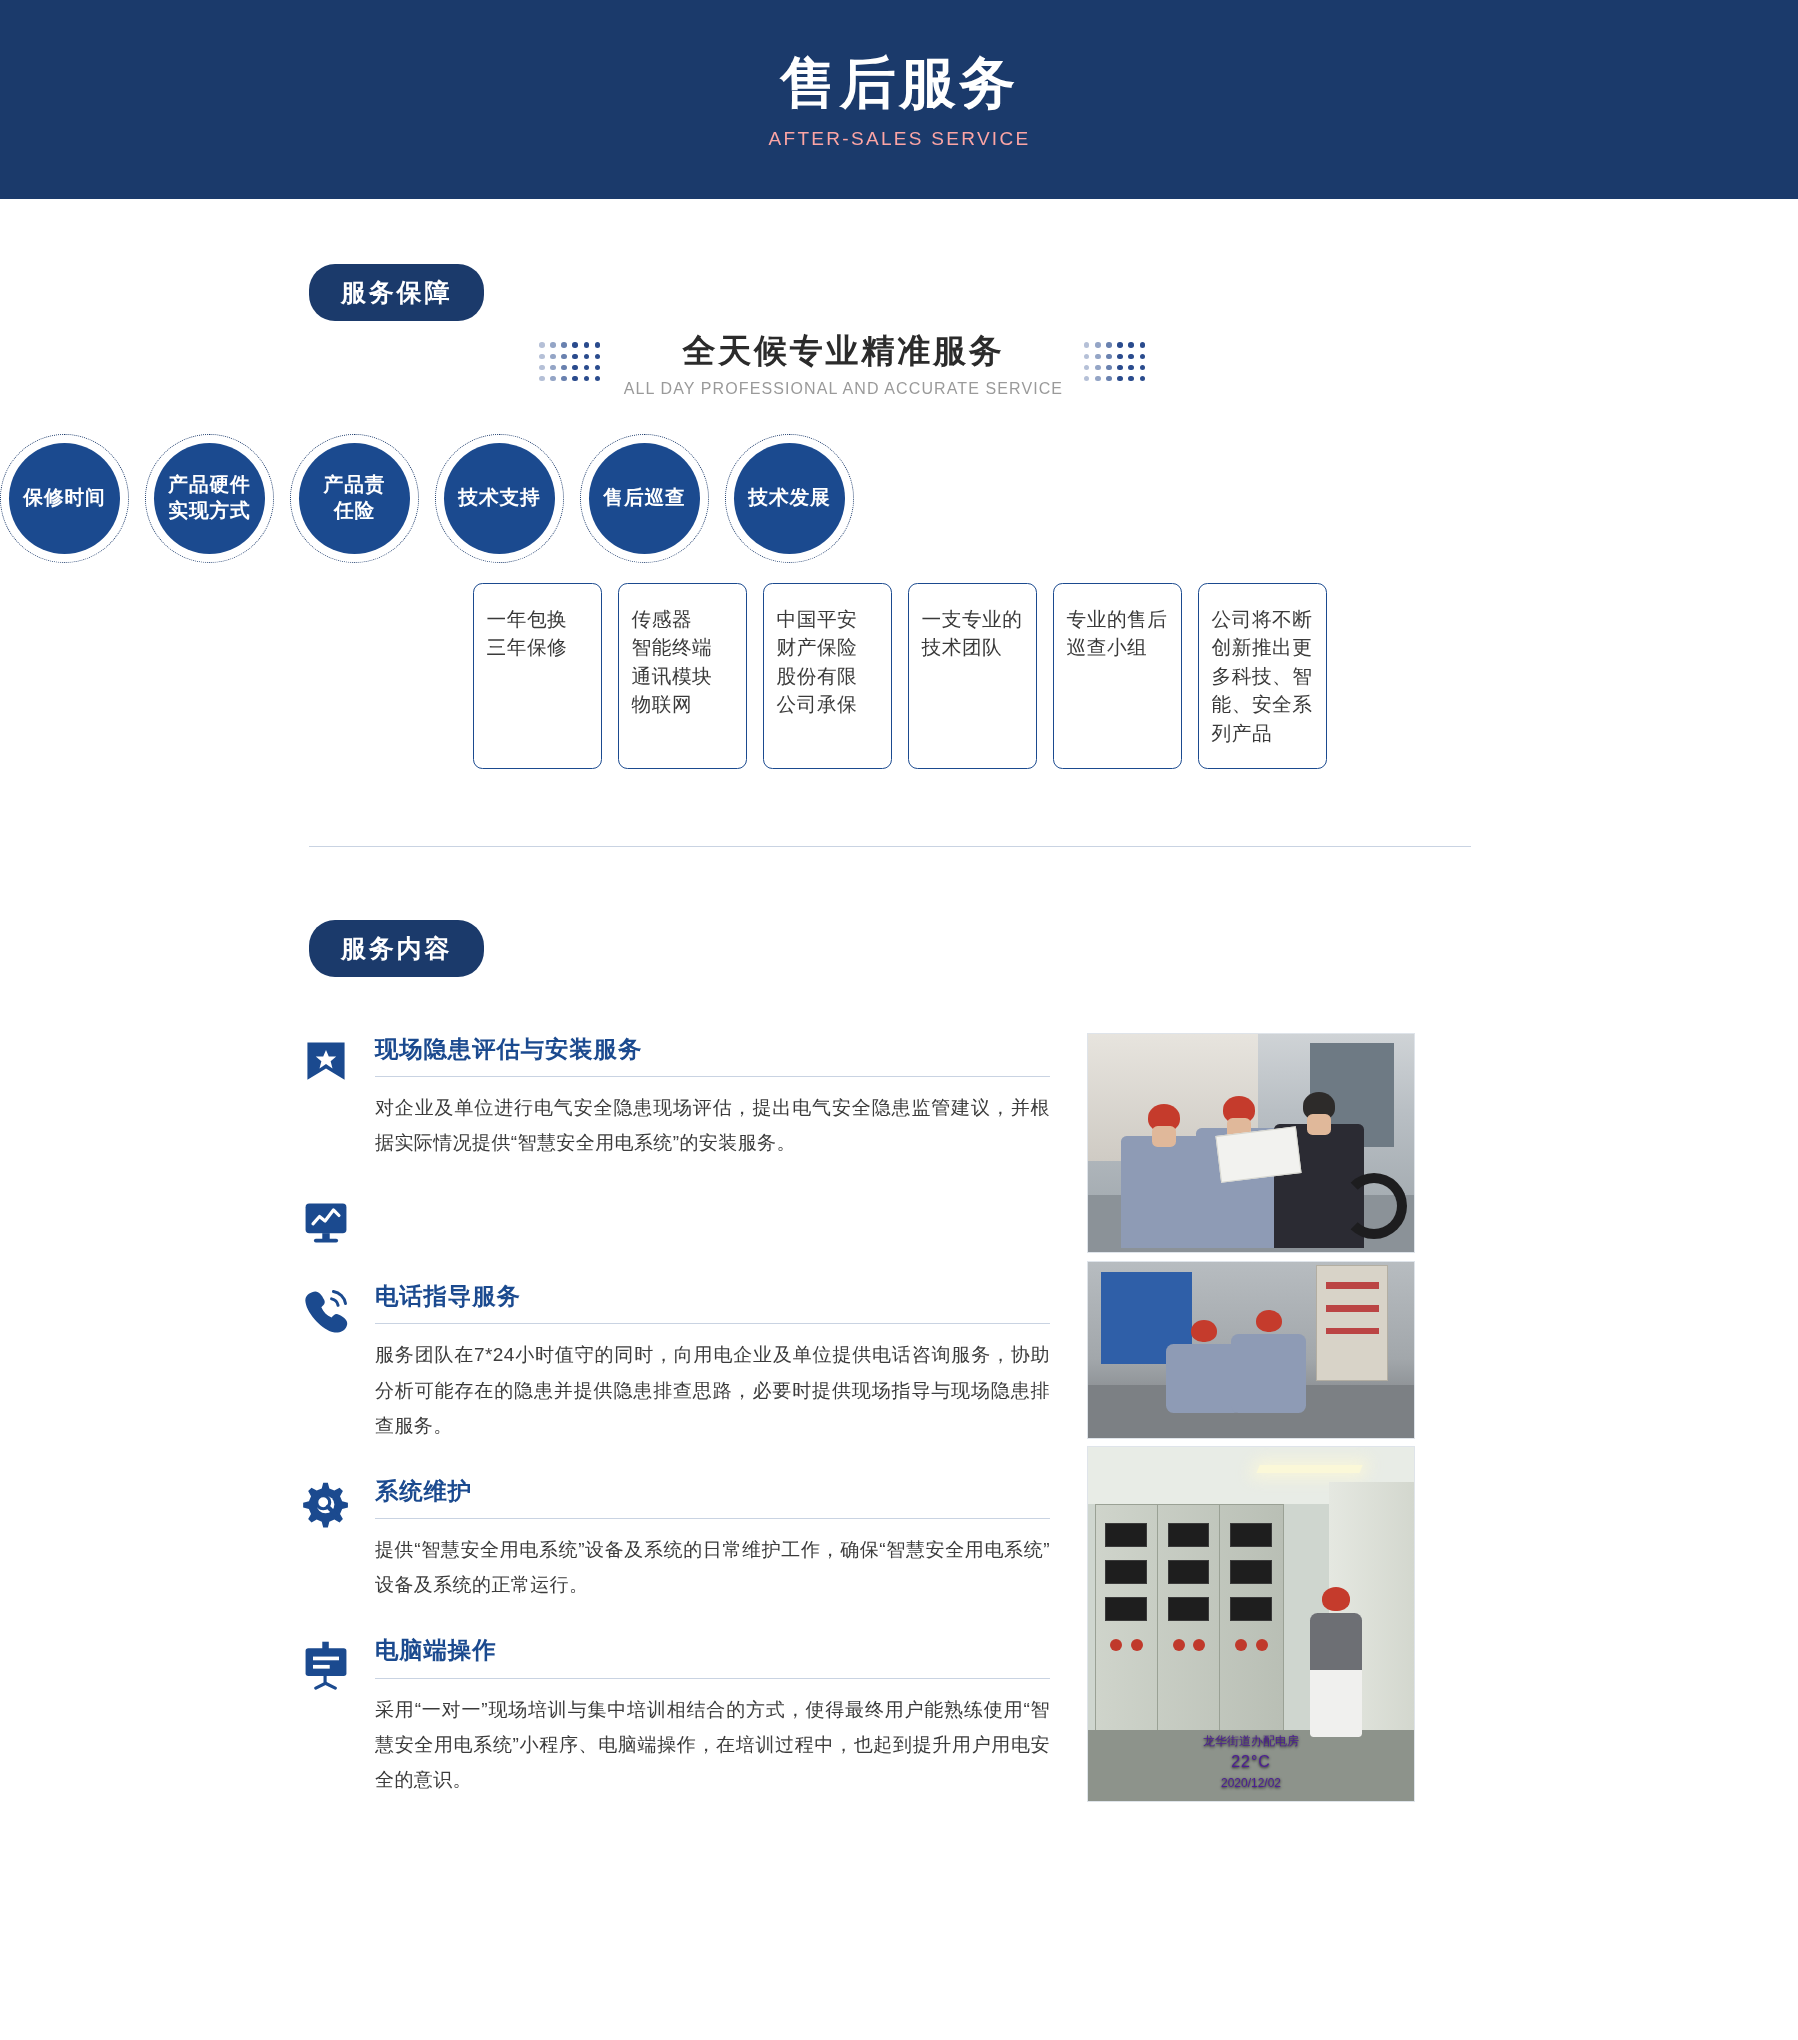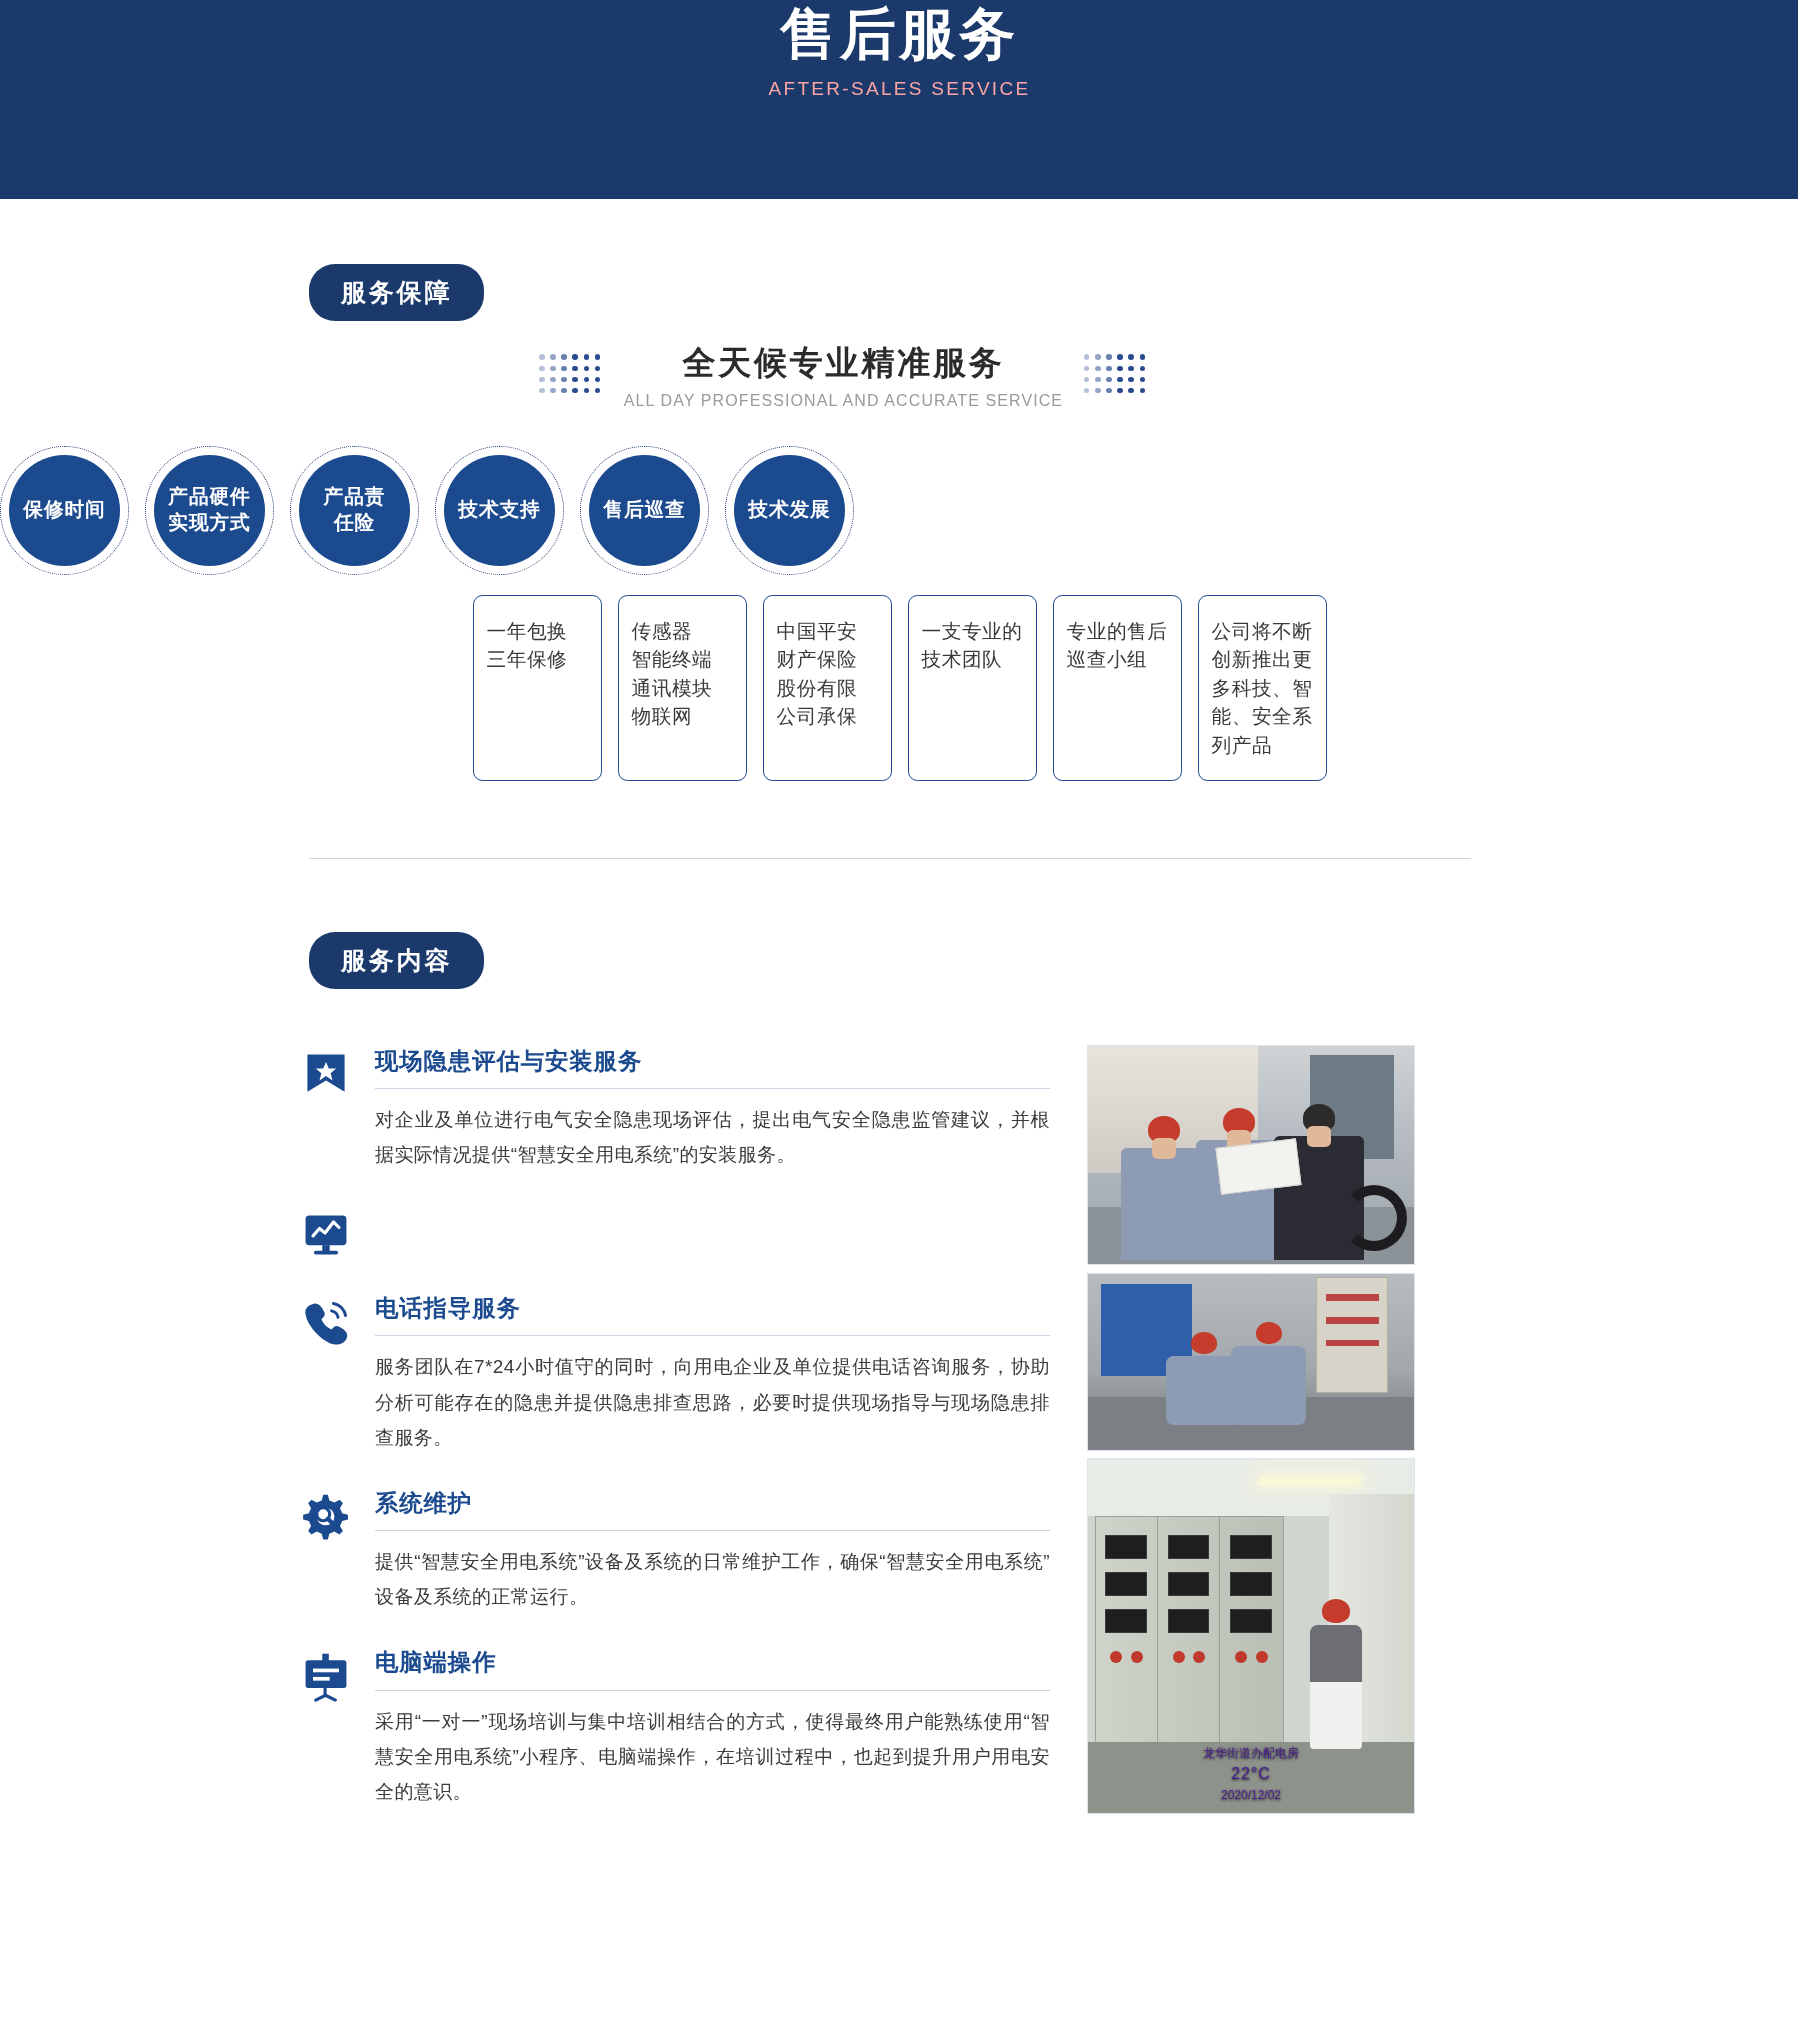--- a/index.html
+++ b/index.html
@@ -11,21 +11,21 @@
   }
 
   
   .header {
     width: 100%;
     height: 199px;
     background: #1b3a6b;
     display: flex;
     flex-direction: column;
     align-items: center;
-    justify-content: flex-start;
+    justify-content: center;
     color: #fff;
   }
   .header-title {
     font-size: 56px;
     font-weight: bold;
     letter-spacing: 3.7px;
     line-height: 1.2;
   }
   .header-sub {
     font-size: 19px;
@@ -51,21 +51,21 @@
   }
   .tag-row { margin-left: 309px; }
 
   
   .guarantee { padding-top: 65px; }
 
   .headline-wrap {
     display: flex;
     align-items: center;
     justify-content: center;
-    margin-top: 20px;
+    margin-top: 8px;
     margin-right: 112px;
   }
   .dotgrid {
     display: grid;
     grid-template-columns: repeat(6, 8.4px);
     grid-template-rows: repeat(4, 8.4px);
     gap: 2.8px;
   }
   .dotgrid i {
     width: 5.6px; height: 5.6px; border-radius: 50%;

